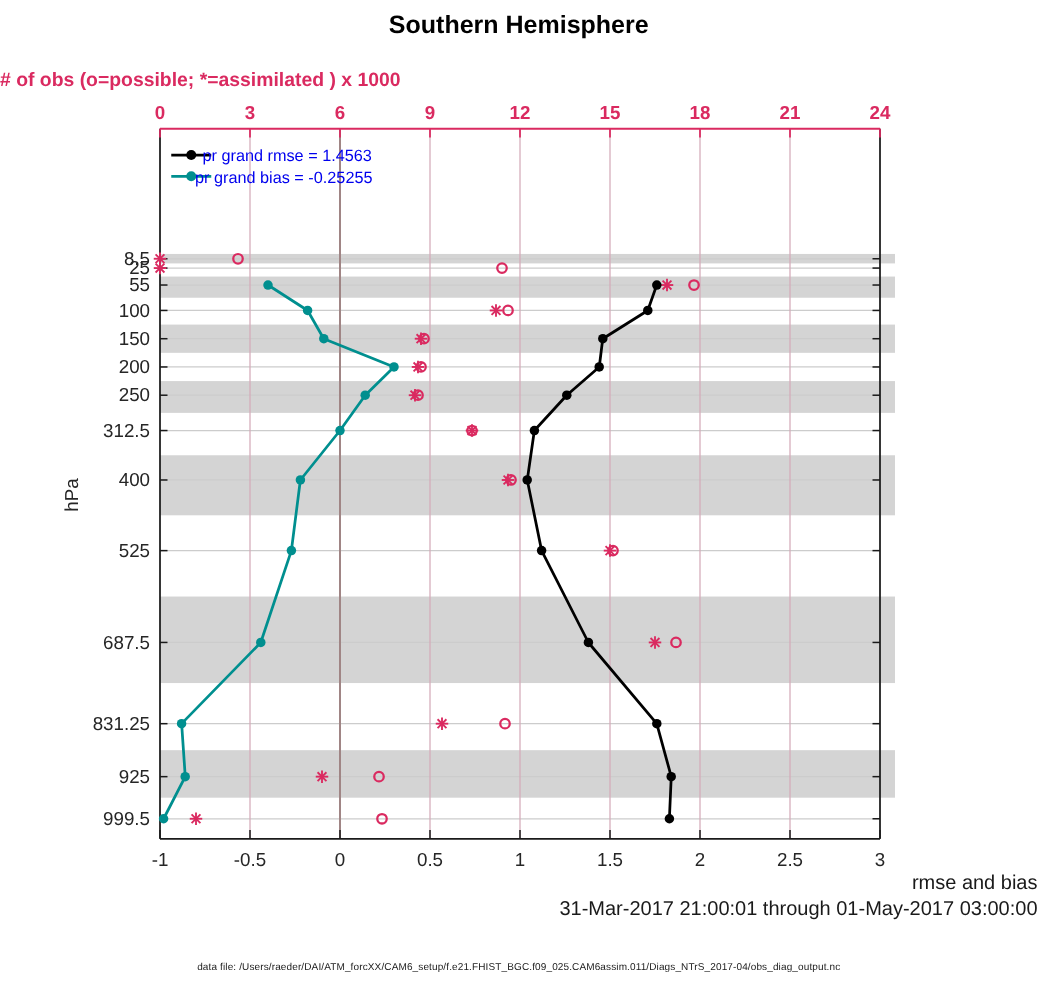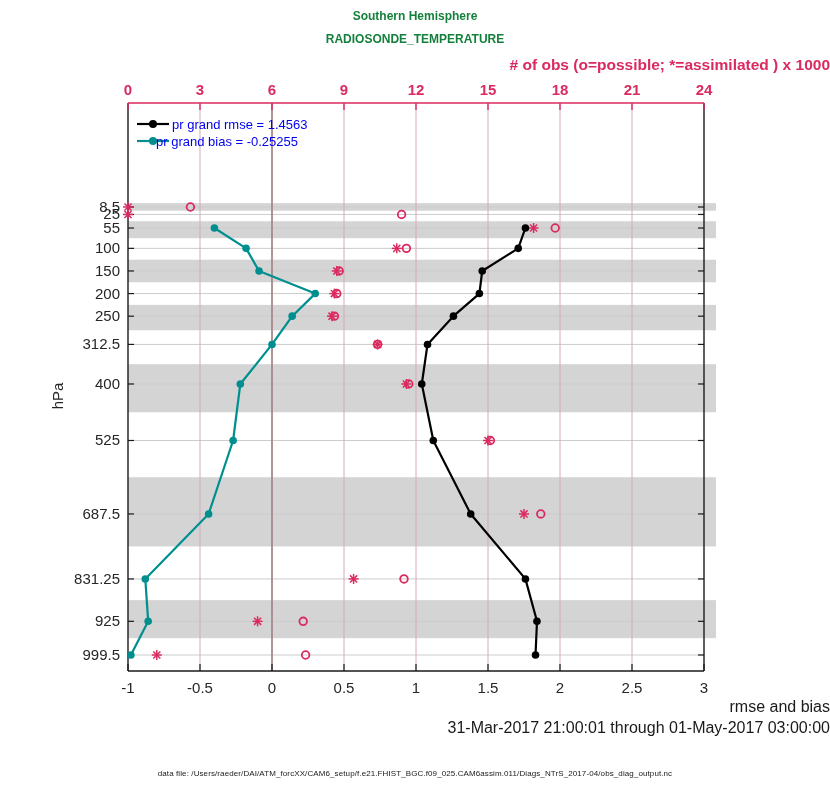--- a/index.html
+++ b/index.html
@@ -1,26 +1,26 @@
 <!DOCTYPE html>
 <html><head>
 <meta charset="utf-8">
 <style>
   html,body{margin:0;padding:0;background:#ffffff;}
   .fig{
     position:relative;width:830px;height:800px;background:#ffffff;overflow:hidden;
     font-family:"Liberation Sans", sans-serif;
   }
   .fig div{position:absolute;}
-  .title-line{left:0;width:830px;text-align:center;font-weight:bold;font-size:12px;color:#15803d;}
+  .title-line{left:0;width:830px;text-align:center;font-weight:bold;font-size:20px;color:#000000;}
   .t1{top:9px;}
   .t2{top:32px;}
-  .obslabel{left:0;top:56px;width:830px;text-align:right;font-weight:bold;font-size:15.5px;color:#da2a60;}
+  .obslabel{left:0;top:56px;width:830px;text-align:left;font-weight:bold;font-size:15.5px;color:#da2a60;}
   .legend-text{font-size:13px;color:#0000ee;white-space:nowrap;}
-  .legend-rmse{left:172px;top:117px;}
+  .legend-rmse{left:162px;top:117px;}
   .legend-bias{left:156px;top:134px;}
   .ylab{left:36px;top:386px;width:46px;height:20px;text-align:center;font-size:15px;color:#262626;
         transform:rotate(-90deg);}
   .xlab{left:0;top:698px;width:830px;text-align:right;font-size:16px;color:#1a1a1a;}
   .subtitle{left:0;top:719px;width:830px;text-align:right;font-size:16px;color:#1a1a1a;}
   .footer{left:0;top:769px;width:830px;text-align:center;font-size:8px;color:#1a1a1a;letter-spacing:0.1px;}
   svg{position:absolute;left:0;top:0;}
 </style>
 </head>
 <body>
@@ -263,21 +263,20 @@
       <circle cx="525.4399999999999" cy="578.9394550958627" r="3.8" fill="#000000"></circle>
       <circle cx="536.96" cy="621.3208879919273" r="3.8" fill="#000000"></circle>
       <circle cx="535.52" cy="655" r="3.8" fill="#000000"></circle>
       <line x1="137" y1="124" x2="169" y2="124" stroke="#000000" stroke-width="2.2"></line>
       <circle cx="153" cy="124" r="4" fill="#000000"></circle>
       <line x1="137" y1="141" x2="169" y2="141" stroke="#008f8f" stroke-width="2.2"></line>
       <circle cx="153" cy="141" r="4" fill="#008f8f"></circle>
     </svg>
 
   <div class="title-line t1">Southern Hemisphere</div>
-  <div class="title-line t2">RADIOSONDE_TEMPERATURE</div>
   <div class="obslabel"># of obs (o=possible; *=assimilated ) x 1000</div>
 
   <div class="legend-text legend-rmse">pr grand rmse = 1.4563</div>
   <div class="legend-text legend-bias">pr grand bias = -0.25255</div>
 
   <div class="ylab">hPa</div>
   <div class="xlab">rmse and bias</div>
   <div class="subtitle">31-Mar-2017 21:00:01 through 01-May-2017 03:00:00</div>
   <div class="footer">data file: /Users/raeder/DAI/ATM_forcXX/CAM6_setup/f.e21.FHIST_BGC.f09_025.CAM6assim.011/Diags_NTrS_2017-04/obs_diag_output.nc</div>
 </div>

